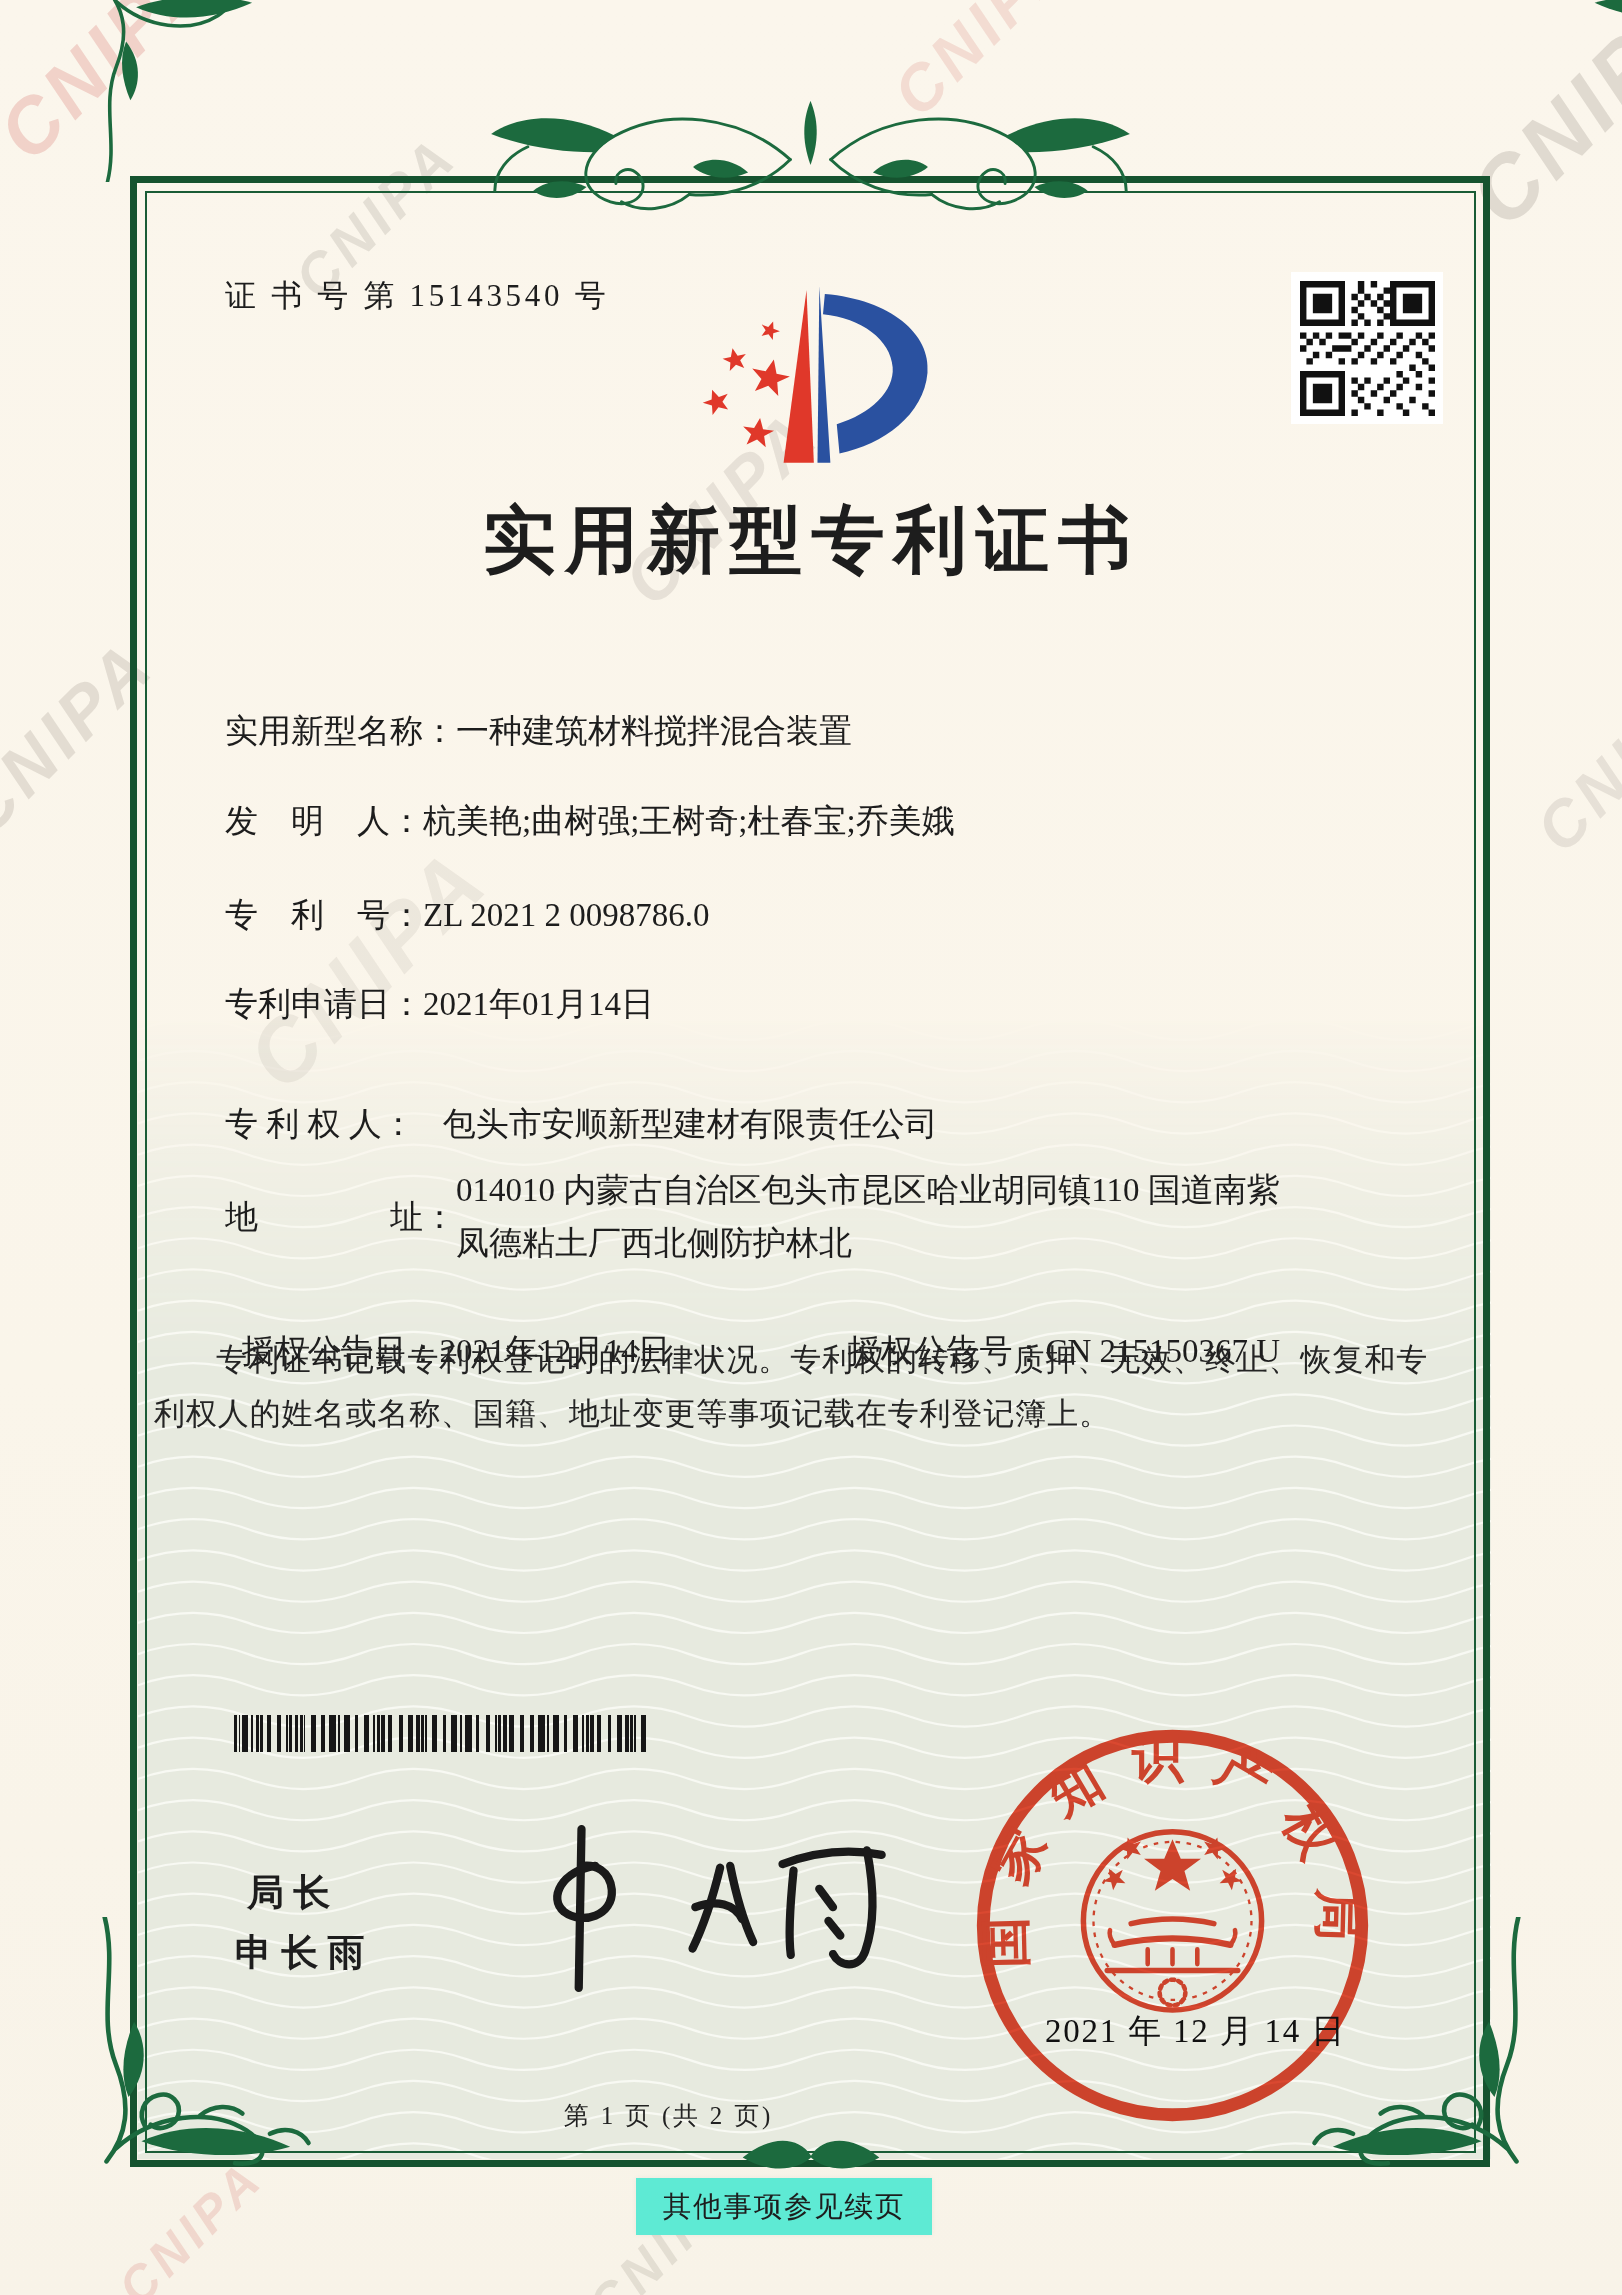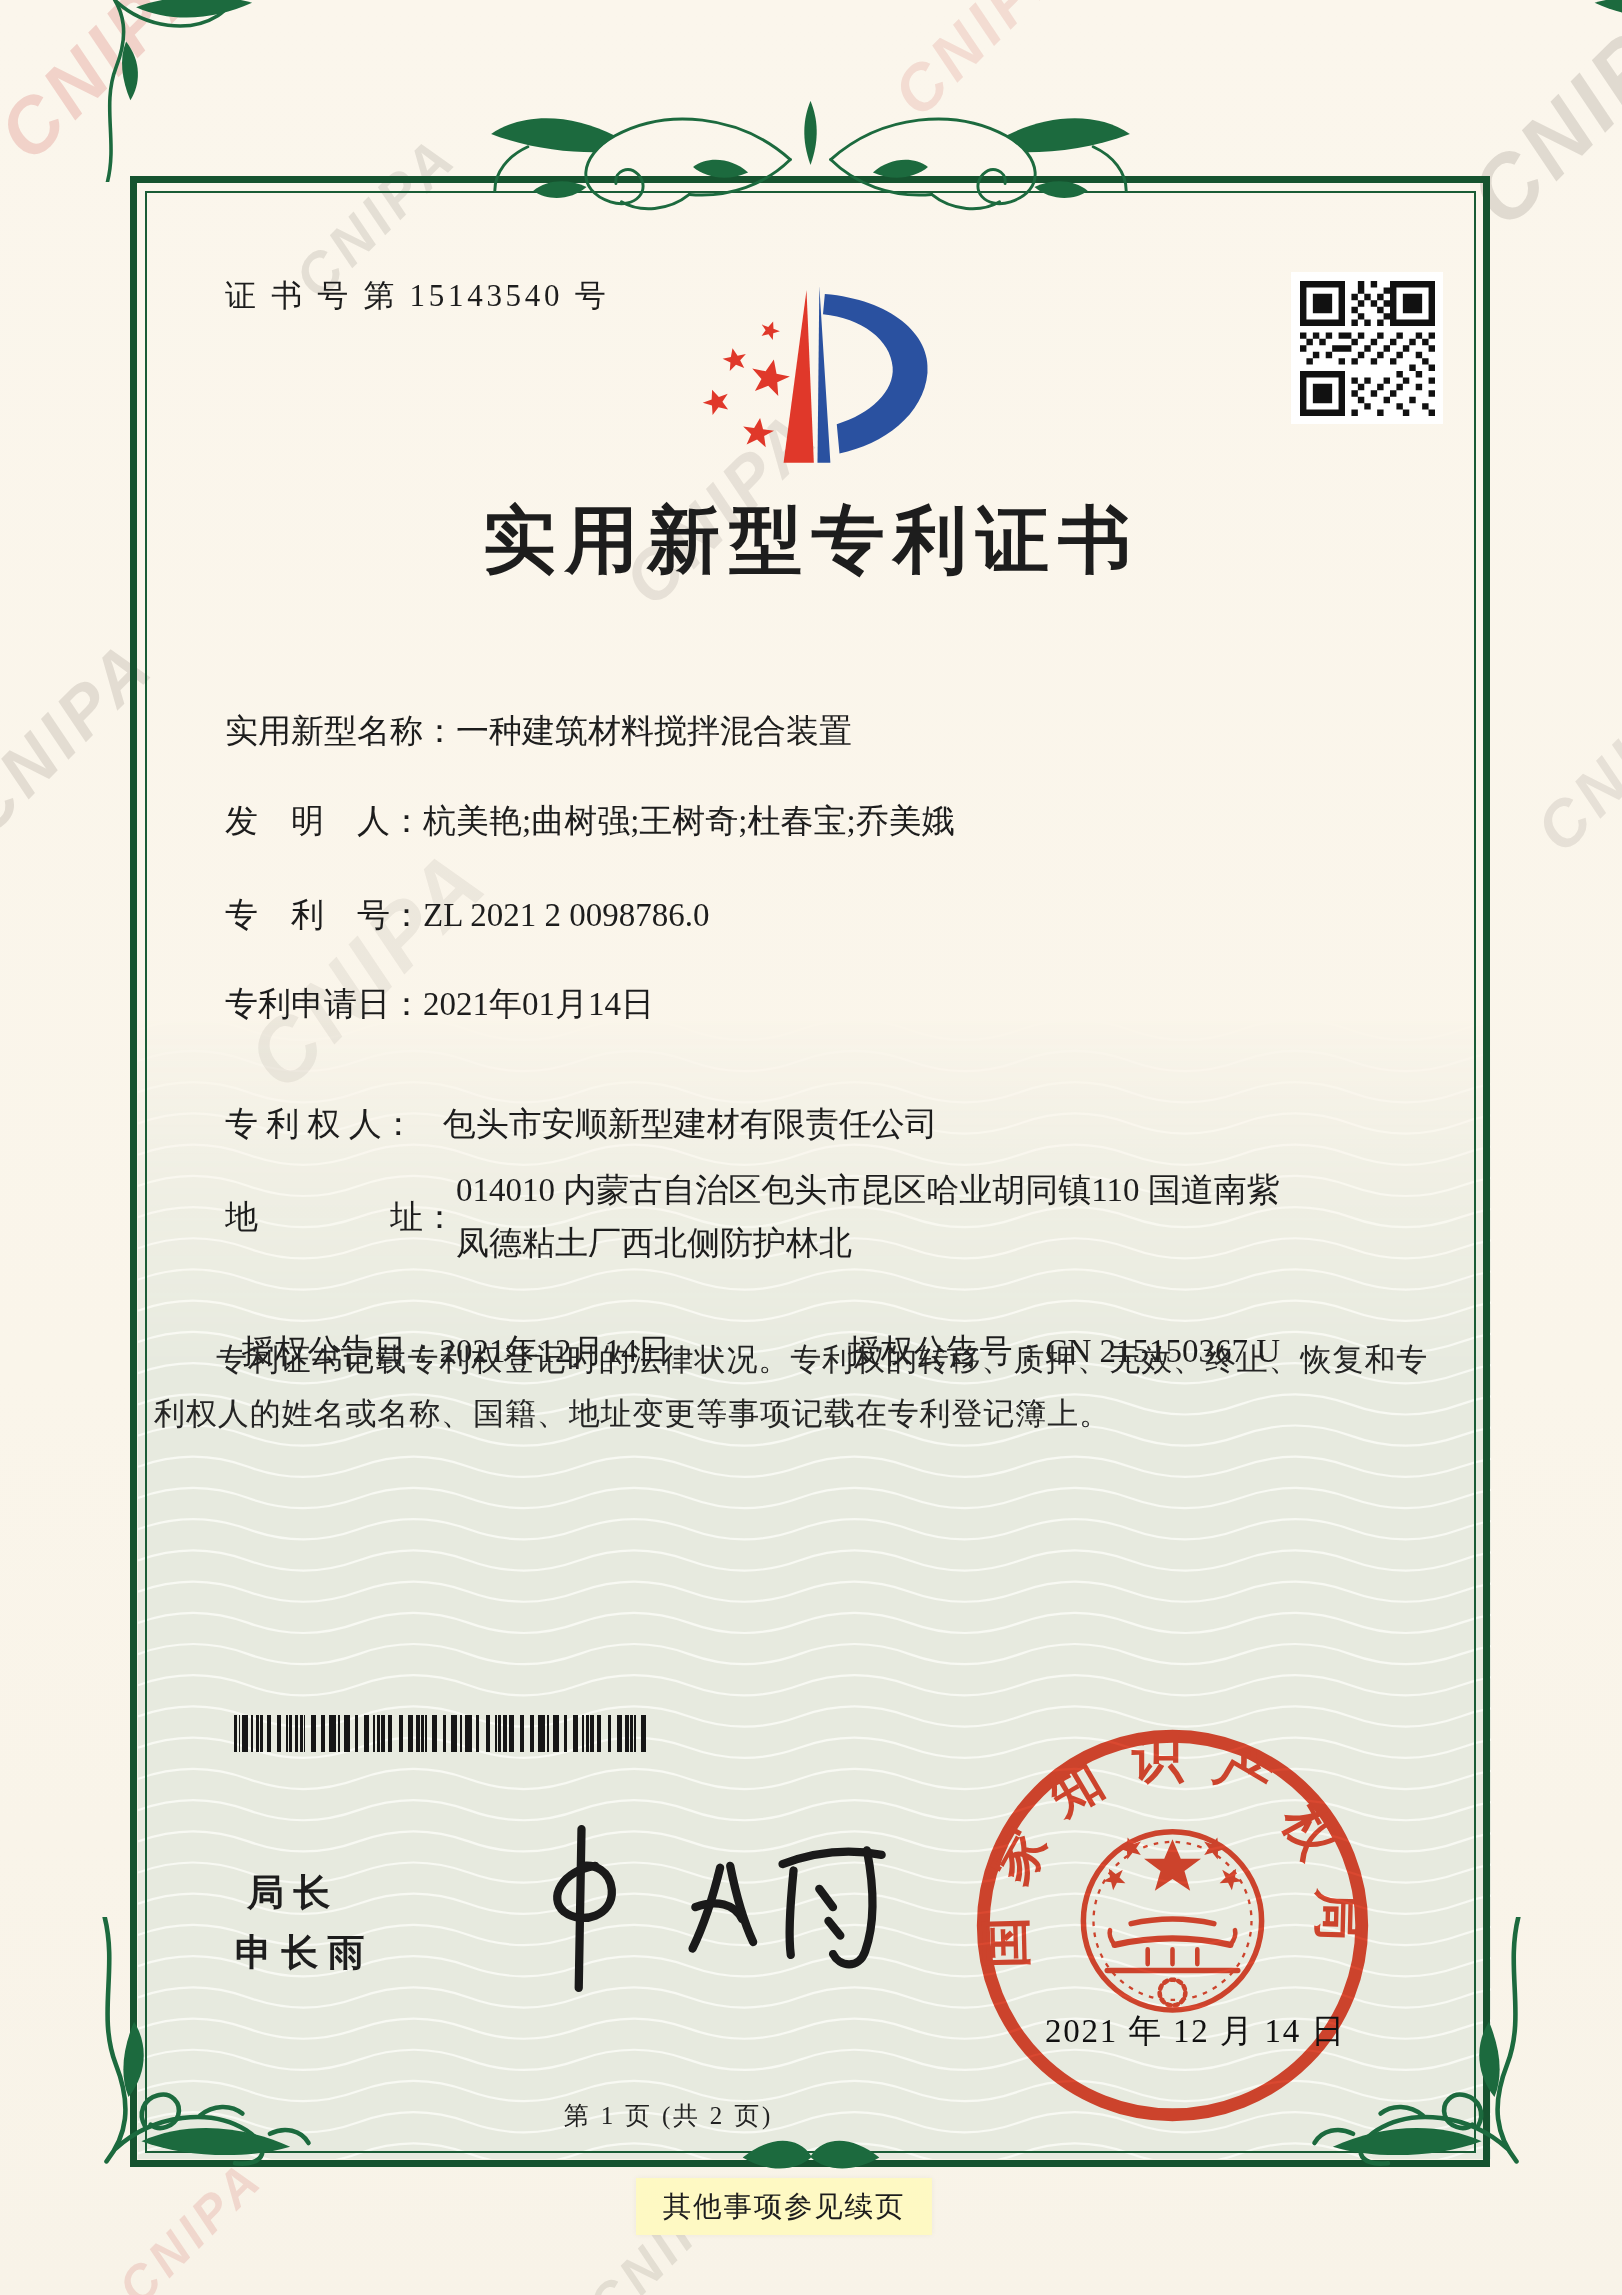--- a/index.html
+++ b/index.html
@@ -53,21 +53,21 @@
     font-family:"Liberation Sans","DejaVu Sans",sans-serif;font-weight:600;z-index:4;}
   .autograph{position:absolute;left:507px;top:1820px;z-index:4;}
   
   .seal{position:absolute;left:975px;top:1728px;width:395px;height:395px;z-index:5;
     mix-blend-mode:multiply;opacity:.93;}
   .seal-date{position:absolute;left:1001px;top:2009px;width:345px;text-align:right;
     font-size:33px;letter-spacing:1.8px;color:#111;z-index:6;white-space:nowrap;}
   
   .pageinfo{position:absolute;left:0;top:2099px;width:1337px;text-align:center;
     font-size:25px;letter-spacing:2.8px;z-index:4;color:#222;}
-  .contnote{position:absolute;left:636px;top:2178px;width:296px;height:57px;background:#fef9c3;
+  .contnote{position:absolute;left:636px;top:2178px;width:296px;height:57px;background:#5eead4;
     display:flex;align-items:center;justify-content:center;font-size:28.5px;letter-spacing:1.8px;
     z-index:4;box-shadow:0 0 5.5px rgba(0,0,0,.05);}
   
   .logo{position:absolute;left:700px;top:272px;z-index:4;}
   .qr{position:absolute;left:1291px;top:272px;width:152px;height:152px;background:#fff;
     display:flex;align-items:center;justify-content:center;z-index:4;}
 </style>
 </head>
 <body>
 

